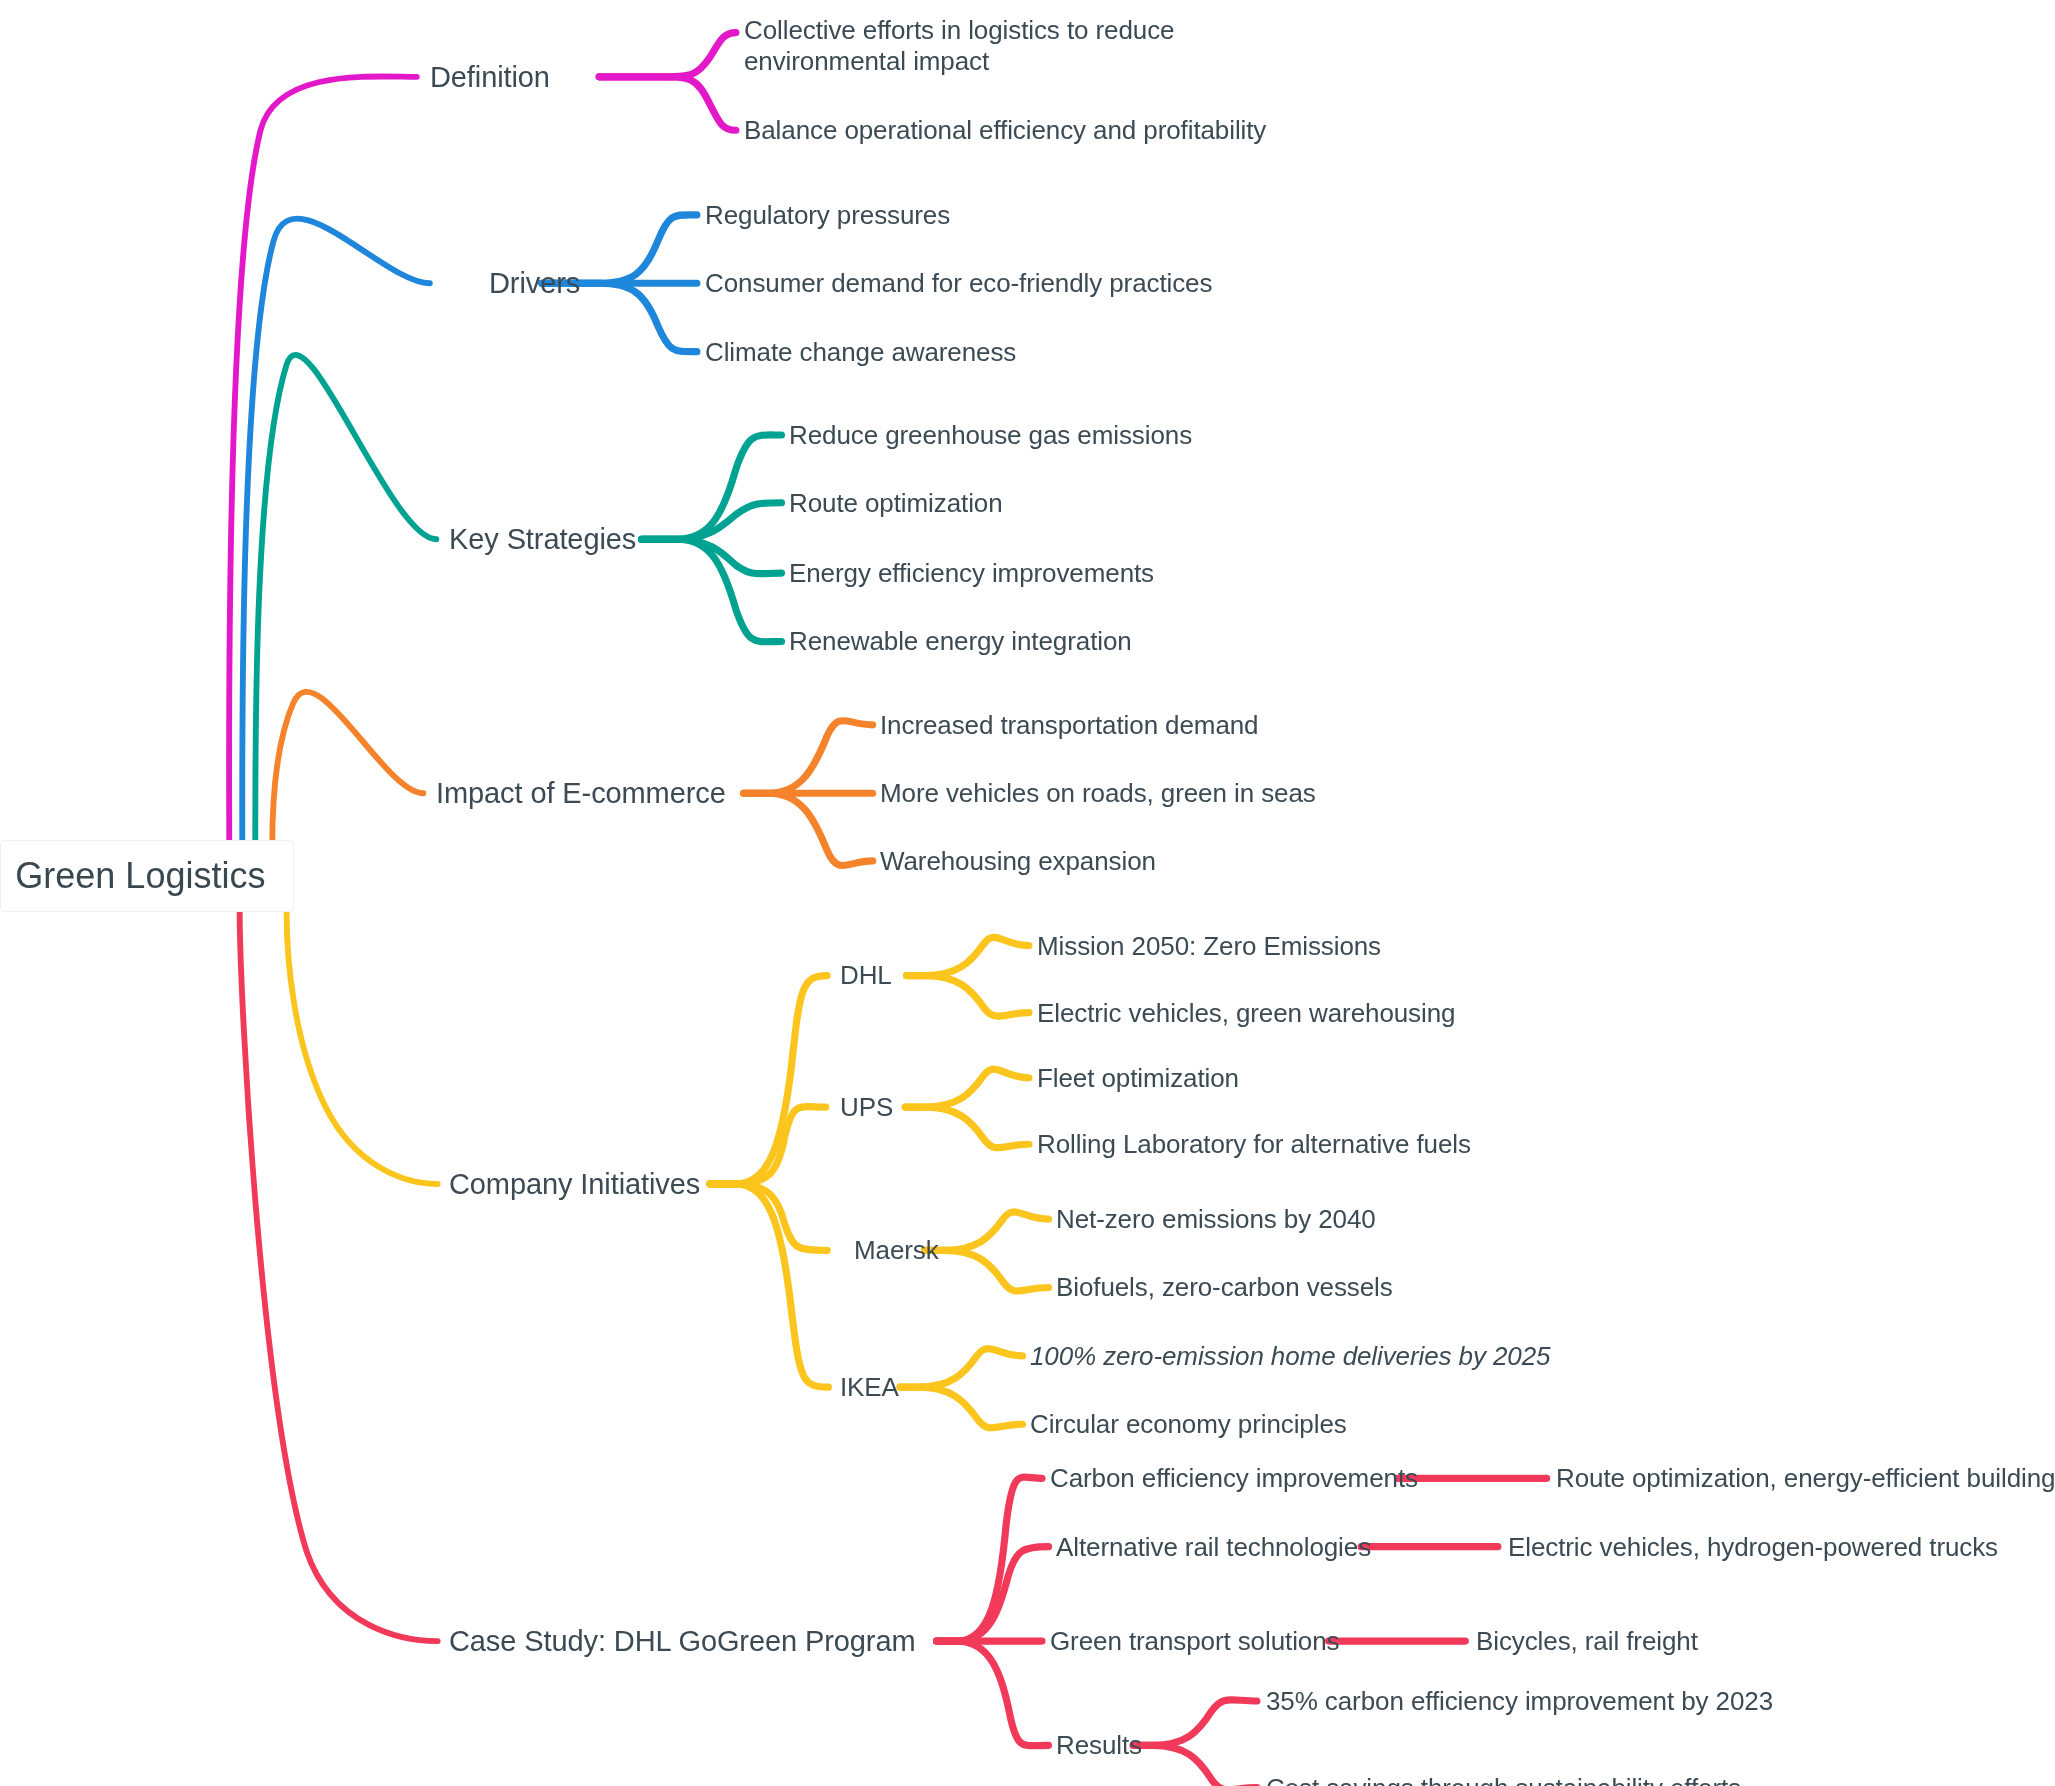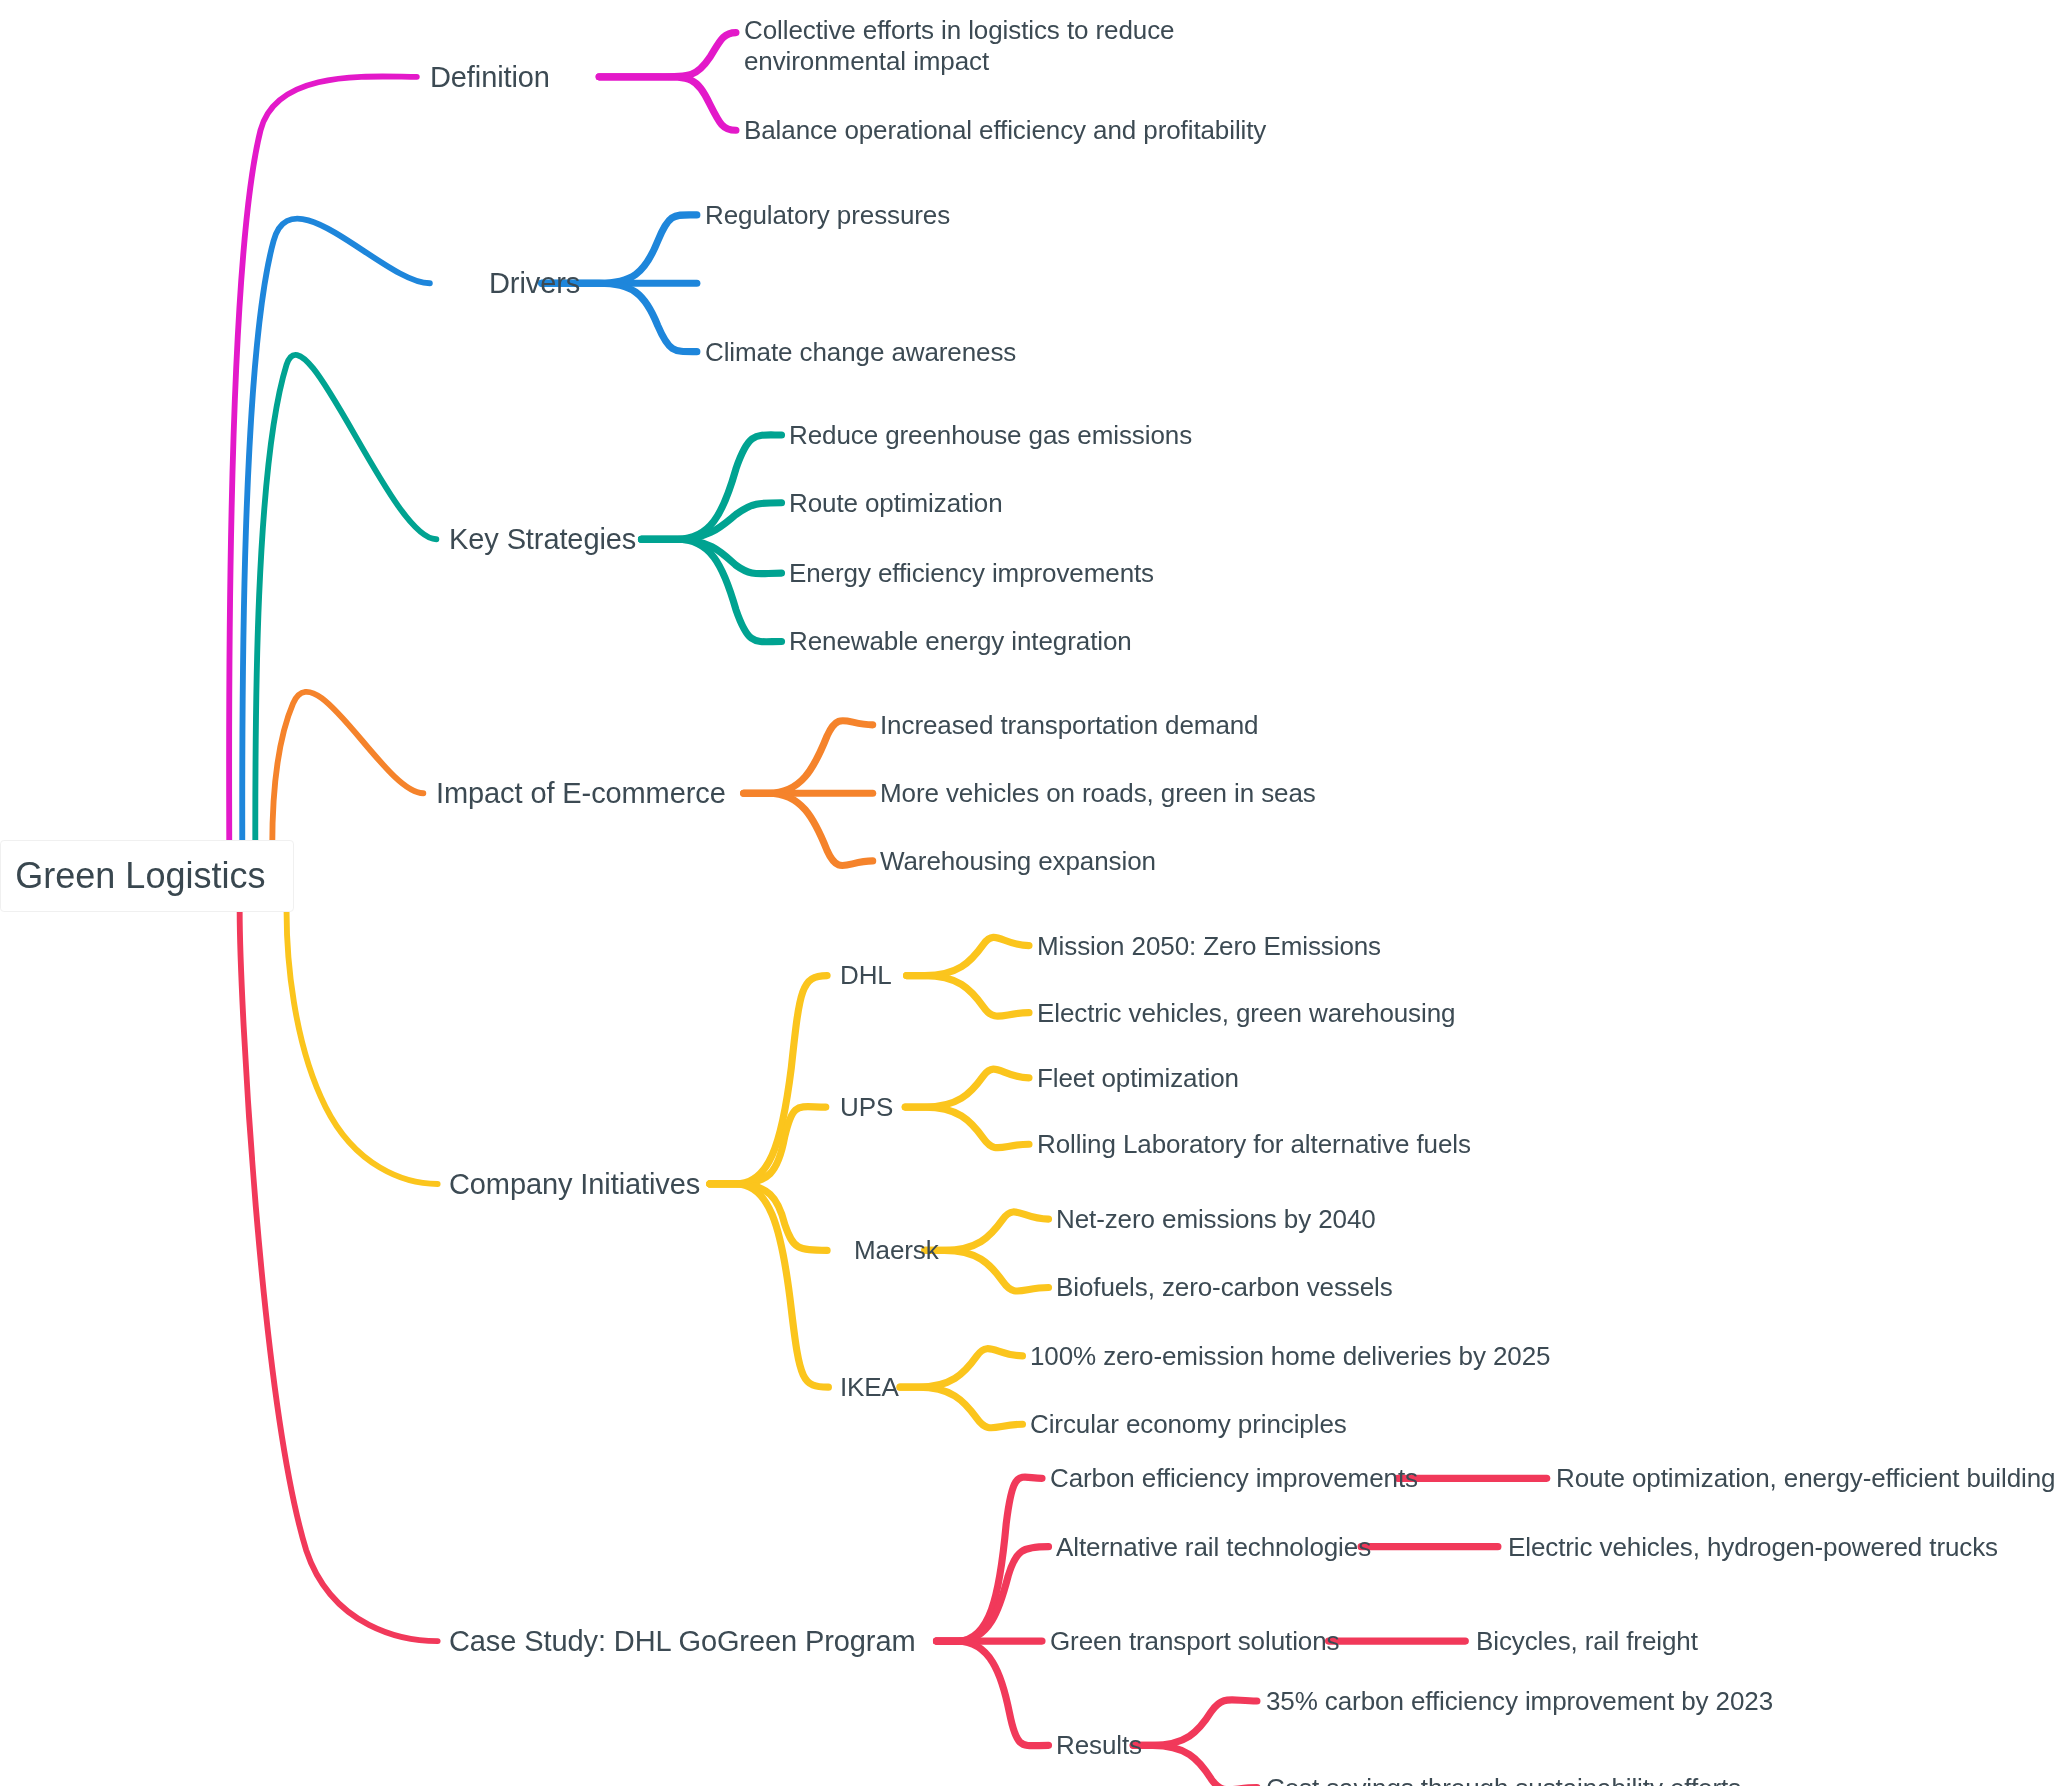--- a/index.html
+++ b/index.html
@@ -116,20 +116,23 @@
   <div class="node lvl2" style="left:744px;top:130px;">
     <span>Balance operational efficiency and profitability</span>
   </div>
 
   <div class="node lvl1" style="left:443px;top:283px;margin-left:46px;">
     <span>Drivers</span>
   </div>
   <div class="node lvl2" style="left:705px;top:215px;">
     <span>Regulatory pressures</span>
   </div>
+  <div class="node lvl2" style="left:705px;top:283px;">
+    <span>Consumer demand for eco-friendly practices</span>
+  </div>
   <div class="node lvl2" style="left:705px;top:352px;">
     <span>Climate change awareness</span>
   </div>
 
   <div class="node lvl1" style="left:449px;top:539px;">
     <span>Key Strategies</span>
   </div>
   <div class="node lvl2" style="left:789px;top:435px;">
     <span>Reduce greenhouse gas emissions</span>
   </div>
@@ -186,21 +189,21 @@
   <div class="node lvl3" style="left:1056px;top:1219px;">
     <span>Net-zero emissions by 2040</span>
   </div>
   <div class="node lvl3" style="left:1056px;top:1287px;">
     <span>Biofuels, zero-carbon vessels</span>
   </div>
 
   <div class="node lvl2" style="left:840px;top:1387px;">
     <span>IKEA</span>
   </div>
-  <div class="node lvl3" style="left:1030px;top:1356px;">
+  <div class="node lvl3" style="left:1030px;top:1356px;font-style:italic;">
     <span>100% zero-emission home deliveries by 2025</span>
   </div>
   <div class="node lvl3" style="left:1030px;top:1424px;">
     <span>Circular economy principles</span>
   </div>
 
   <div class="node lvl1" style="left:449px;top:1641px;">
     <span>Case Study: DHL GoGreen Program</span>
   </div>
 

